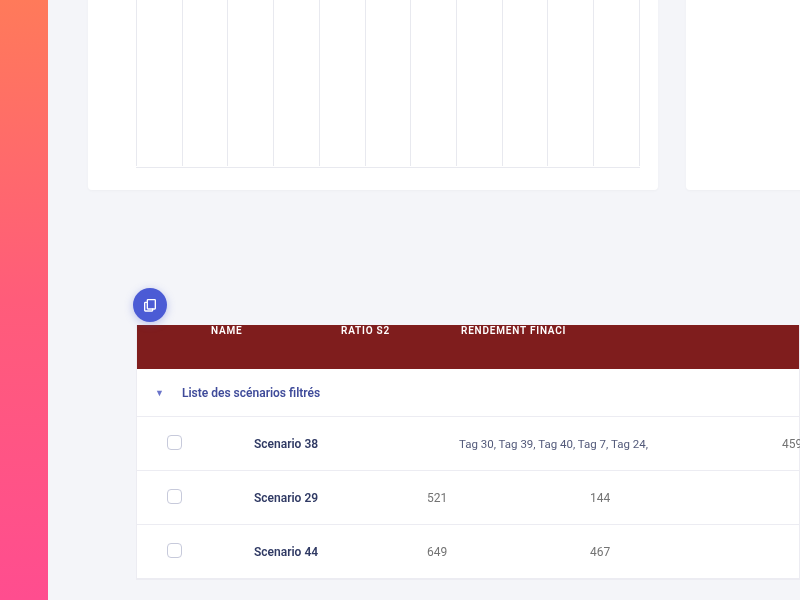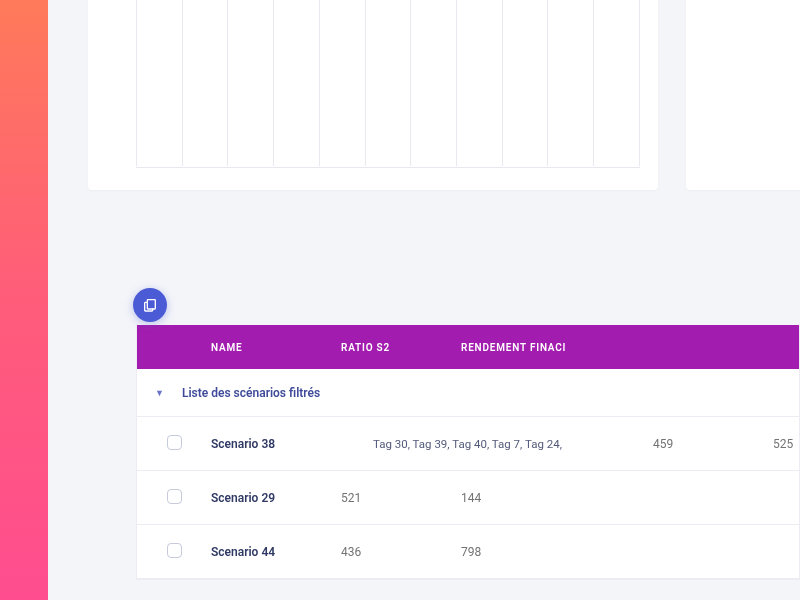--- a/index.html
+++ b/index.html
@@ -81,24 +81,23 @@
       position: absolute;
       left: 88px;
       top: 325px;
       right: 0;
       background: #fff;
       border: 1px solid #ececf2;
       border-top: none;
     }
     .table-header {
       display: flex;
-      background: #a21caf;
+      background: #7f1d1d;
       color: #fff;
       height: 44px;
-      align-items: center;
       font-size: 10px;
       font-weight: 600;
       letter-spacing: 0.8px;
       text-transform: uppercase;
     }
     .col-chk { width: 74px; flex-shrink: 0; text-align: center; }
     .col-name { width: 130px; flex-shrink: 0; }
     .col-tags { width: 280px; flex-shrink: 0; }
     .col-ratio { width: 120px; flex-shrink: 0; }
     .col-rend { flex: 1; min-width: 0; }
@@ -117,20 +116,21 @@
       color: #6a74c9;
       font-size: 9px;
     }
     .data-row {
       display: flex;
       align-items: center;
       height: 54px;
       border-bottom: 1px solid #ececf2;
       font-size: 12px;
       color: #2d3555;
+      gap: 43px;
     }
     .data-row .col-name { font-weight: 600; color: #303a64; }
     .data-row .col-tags { color: #535a7a; font-size: 11.5px; margin-left: 32px; }
     .data-row .col-ratio,
     .data-row .col-rend { color: #737373; }
     .chk-box {
       width: 15px; height: 15px;
       border: 1.5px solid #c7cadb;
       border-radius: 4px;
       display: inline-block;
@@ -200,18 +200,18 @@
       <div class="col-name">Scenario 29</div>
       <div class="col-ratio">521</div>
       <div class="col-rend">144</div>
     </div>
 
     <div class="data-row">
       <div class="col-chk">
         <span class="chk-box"></span>
       </div>
       <div class="col-name">Scenario 44</div>
-      <div class="col-ratio">436</div>
-      <div class="col-rend">798</div>
+      <div class="col-ratio">649</div>
+      <div class="col-rend">467</div>
     </div>
   </div>
 
 </div>
 
 </body></html>

